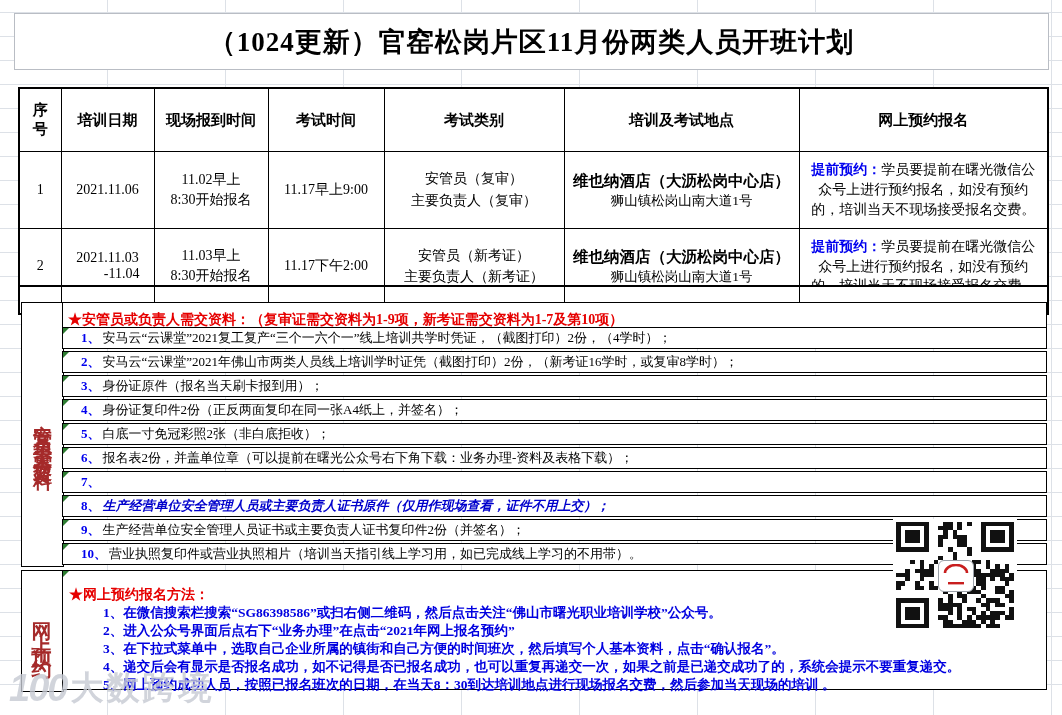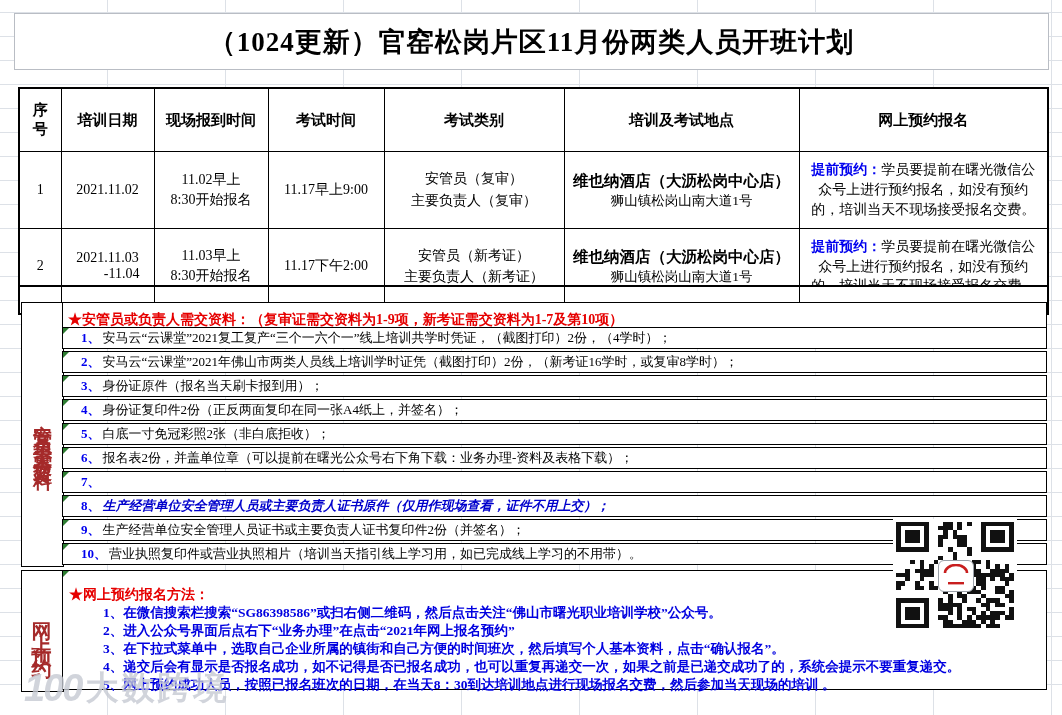--- a/index.html
+++ b/index.html
@@ -65,21 +65,21 @@
   .step{color:#0000e0;font-weight:bold;font-size:13.5px;line-height:18px;padding-left:34px;white-space:nowrap;}
   
   .qr{position:absolute;left:893px;top:519px;width:124px;height:112px;background:#fff;padding:0;}
   .qr svg.code{position:absolute;left:3px;top:3px;width:118px;height:106px;}
   .qr-logo{
     position:absolute;left:45px;top:41px;width:34px;height:30px;background:#fff;border:1px solid #9aa0a8;
     border-radius:6px;display:flex;align-items:center;justify-content:center;
   }
   
   .watermark{
-    position:absolute;left:24px;top:666px;display:flex;align-items:center;gap:4px;
+    position:absolute;left:9px;top:666px;display:flex;align-items:center;gap:4px;
     font-family:"Liberation Sans","DejaVu Sans",sans-serif;font-weight:bold;opacity:.8;
   }
   .wm-logo{font-size:38px;color:#c6cad3;letter-spacing:-2px;font-style:italic;}
   .wm-text{font-size:33px;color:#c6cad3;letter-spacing:3px;}
 </style>
 </head>
 <body>
 
 <div class="page">
 
@@ -102,21 +102,21 @@
       <th>序号</th>
       <th>培训日期</th>
       <th>现场报到时间</th>
       <th>考试时间</th>
       <th>考试类别</th>
       <th>培训及考试地点</th>
       <th>网上预约报名</th>
     </tr>
     <tr class="data-row">
       <td>1</td>
-      <td>2021.11.02</td>
+      <td>2021.11.06</td>
       <td class="preline">11.02早上
 8:30开始报名</td>
       <td>11.17早上9:00</td>
       <td class="preline exam-type">安管员（复审）
 主要负责人（复审）</td>
       <td class="venue">
         <span class="v1">维也纳酒店（大沥松岗中心店）</span>
         <span class="v2">狮山镇松岗山南大道1号</span>
       </td>
       <td class="booking">

